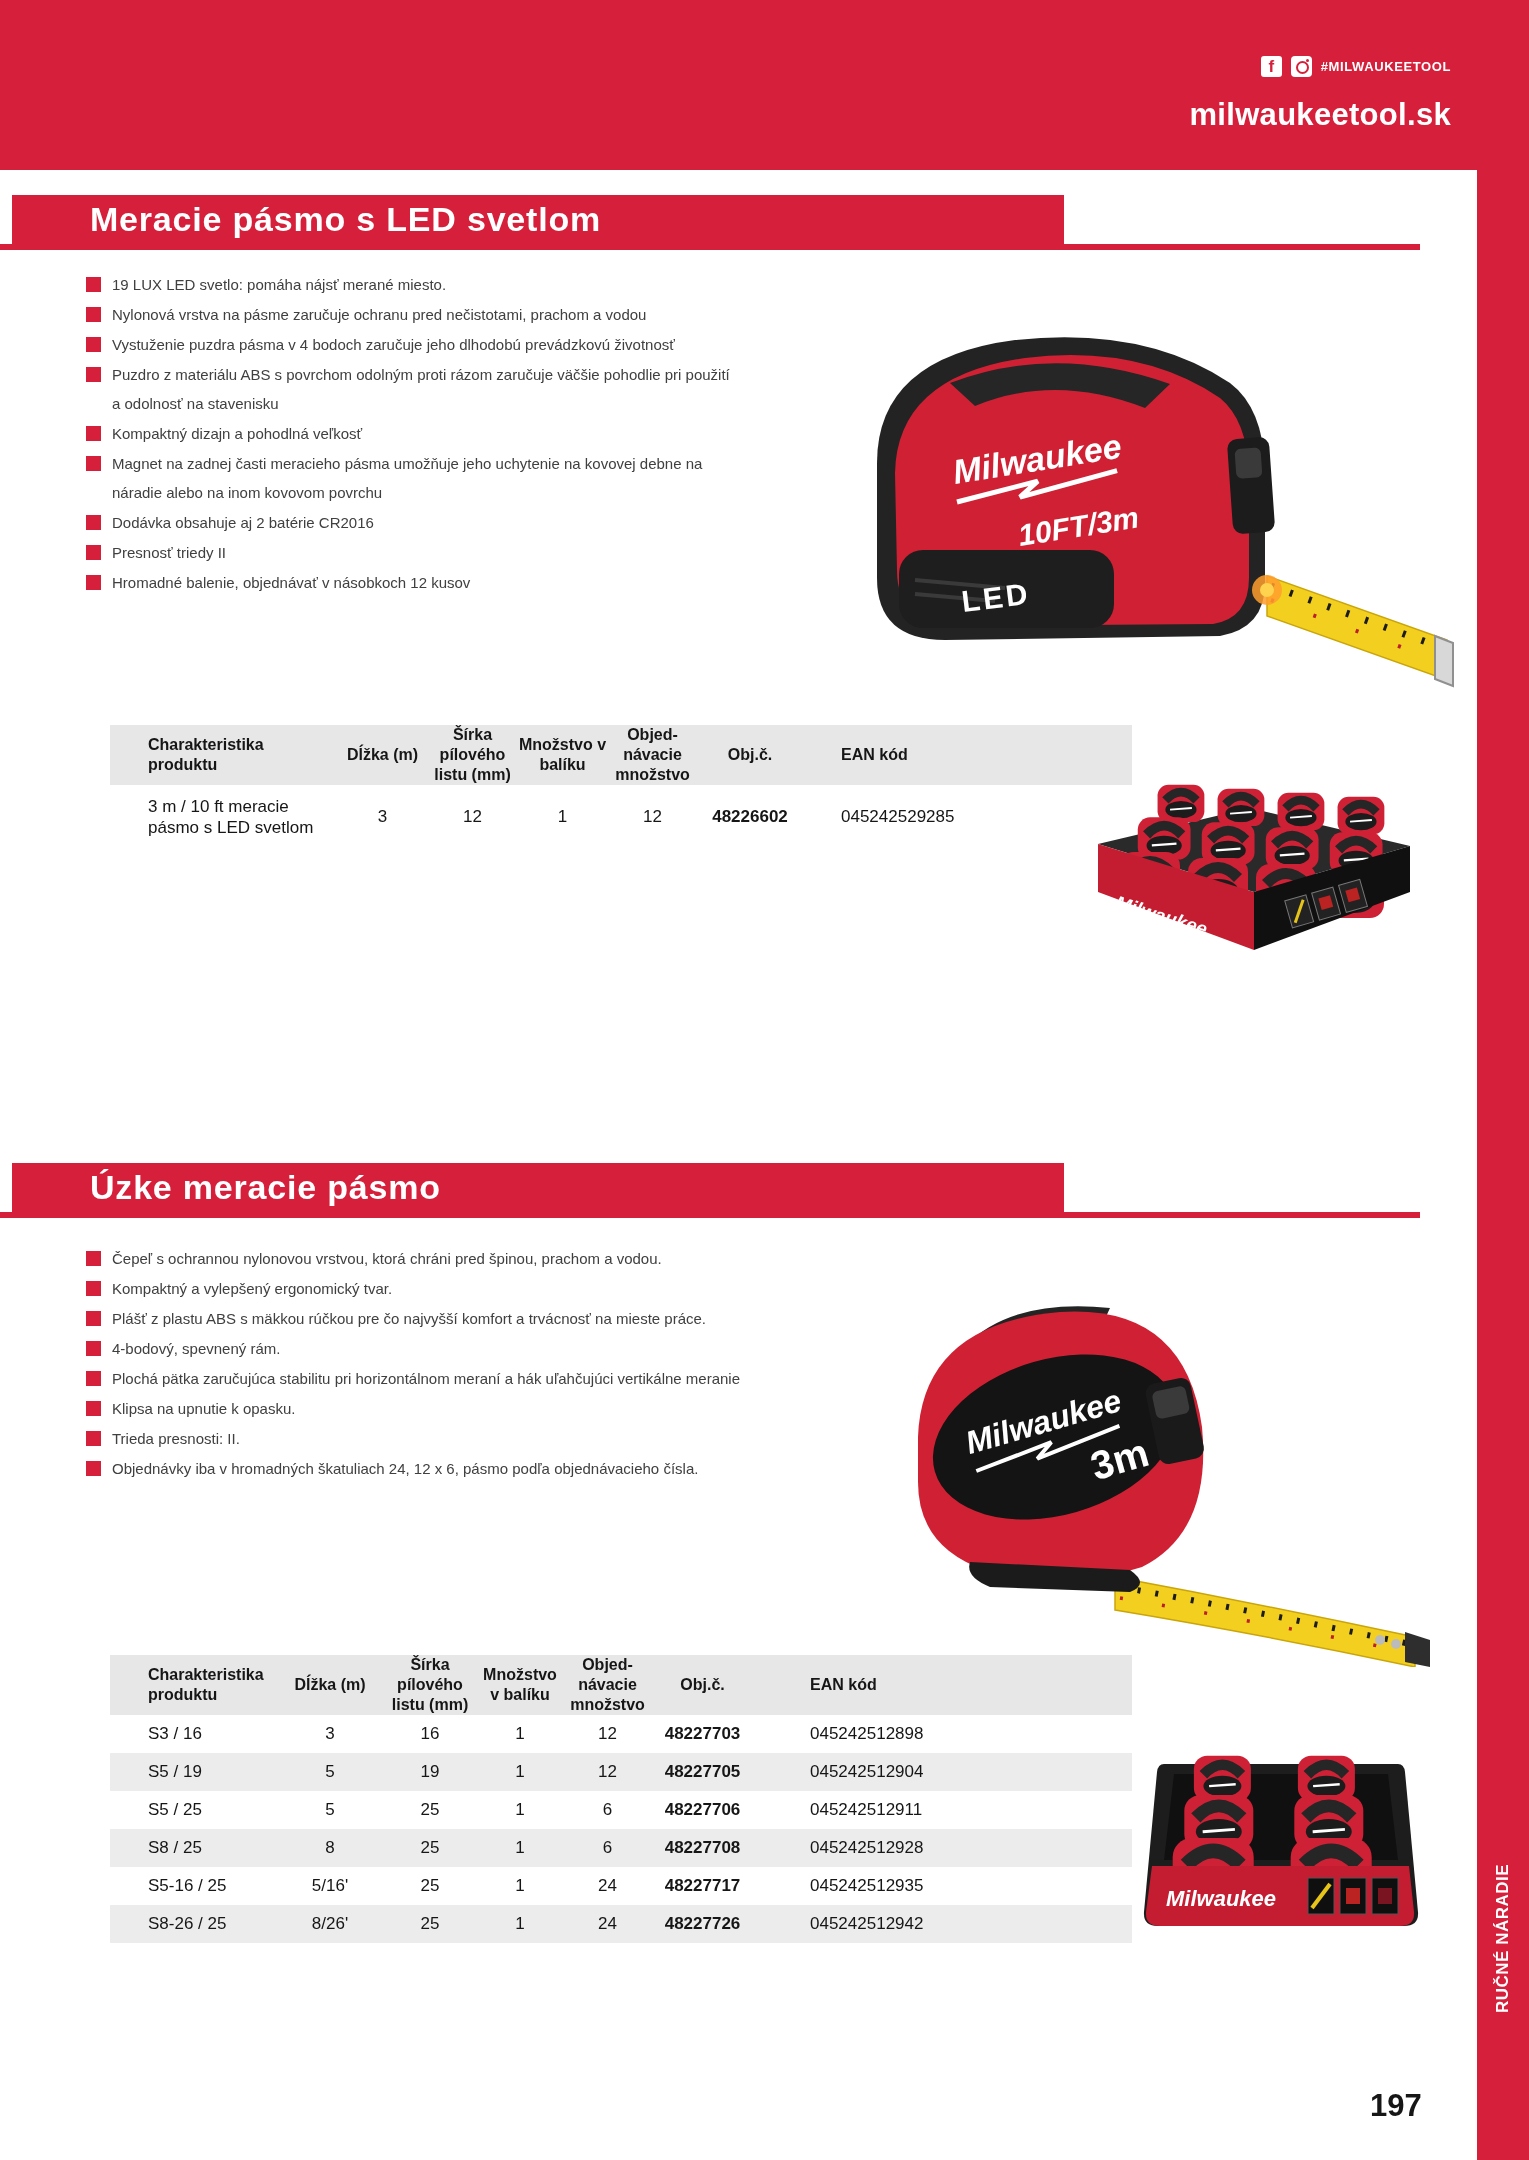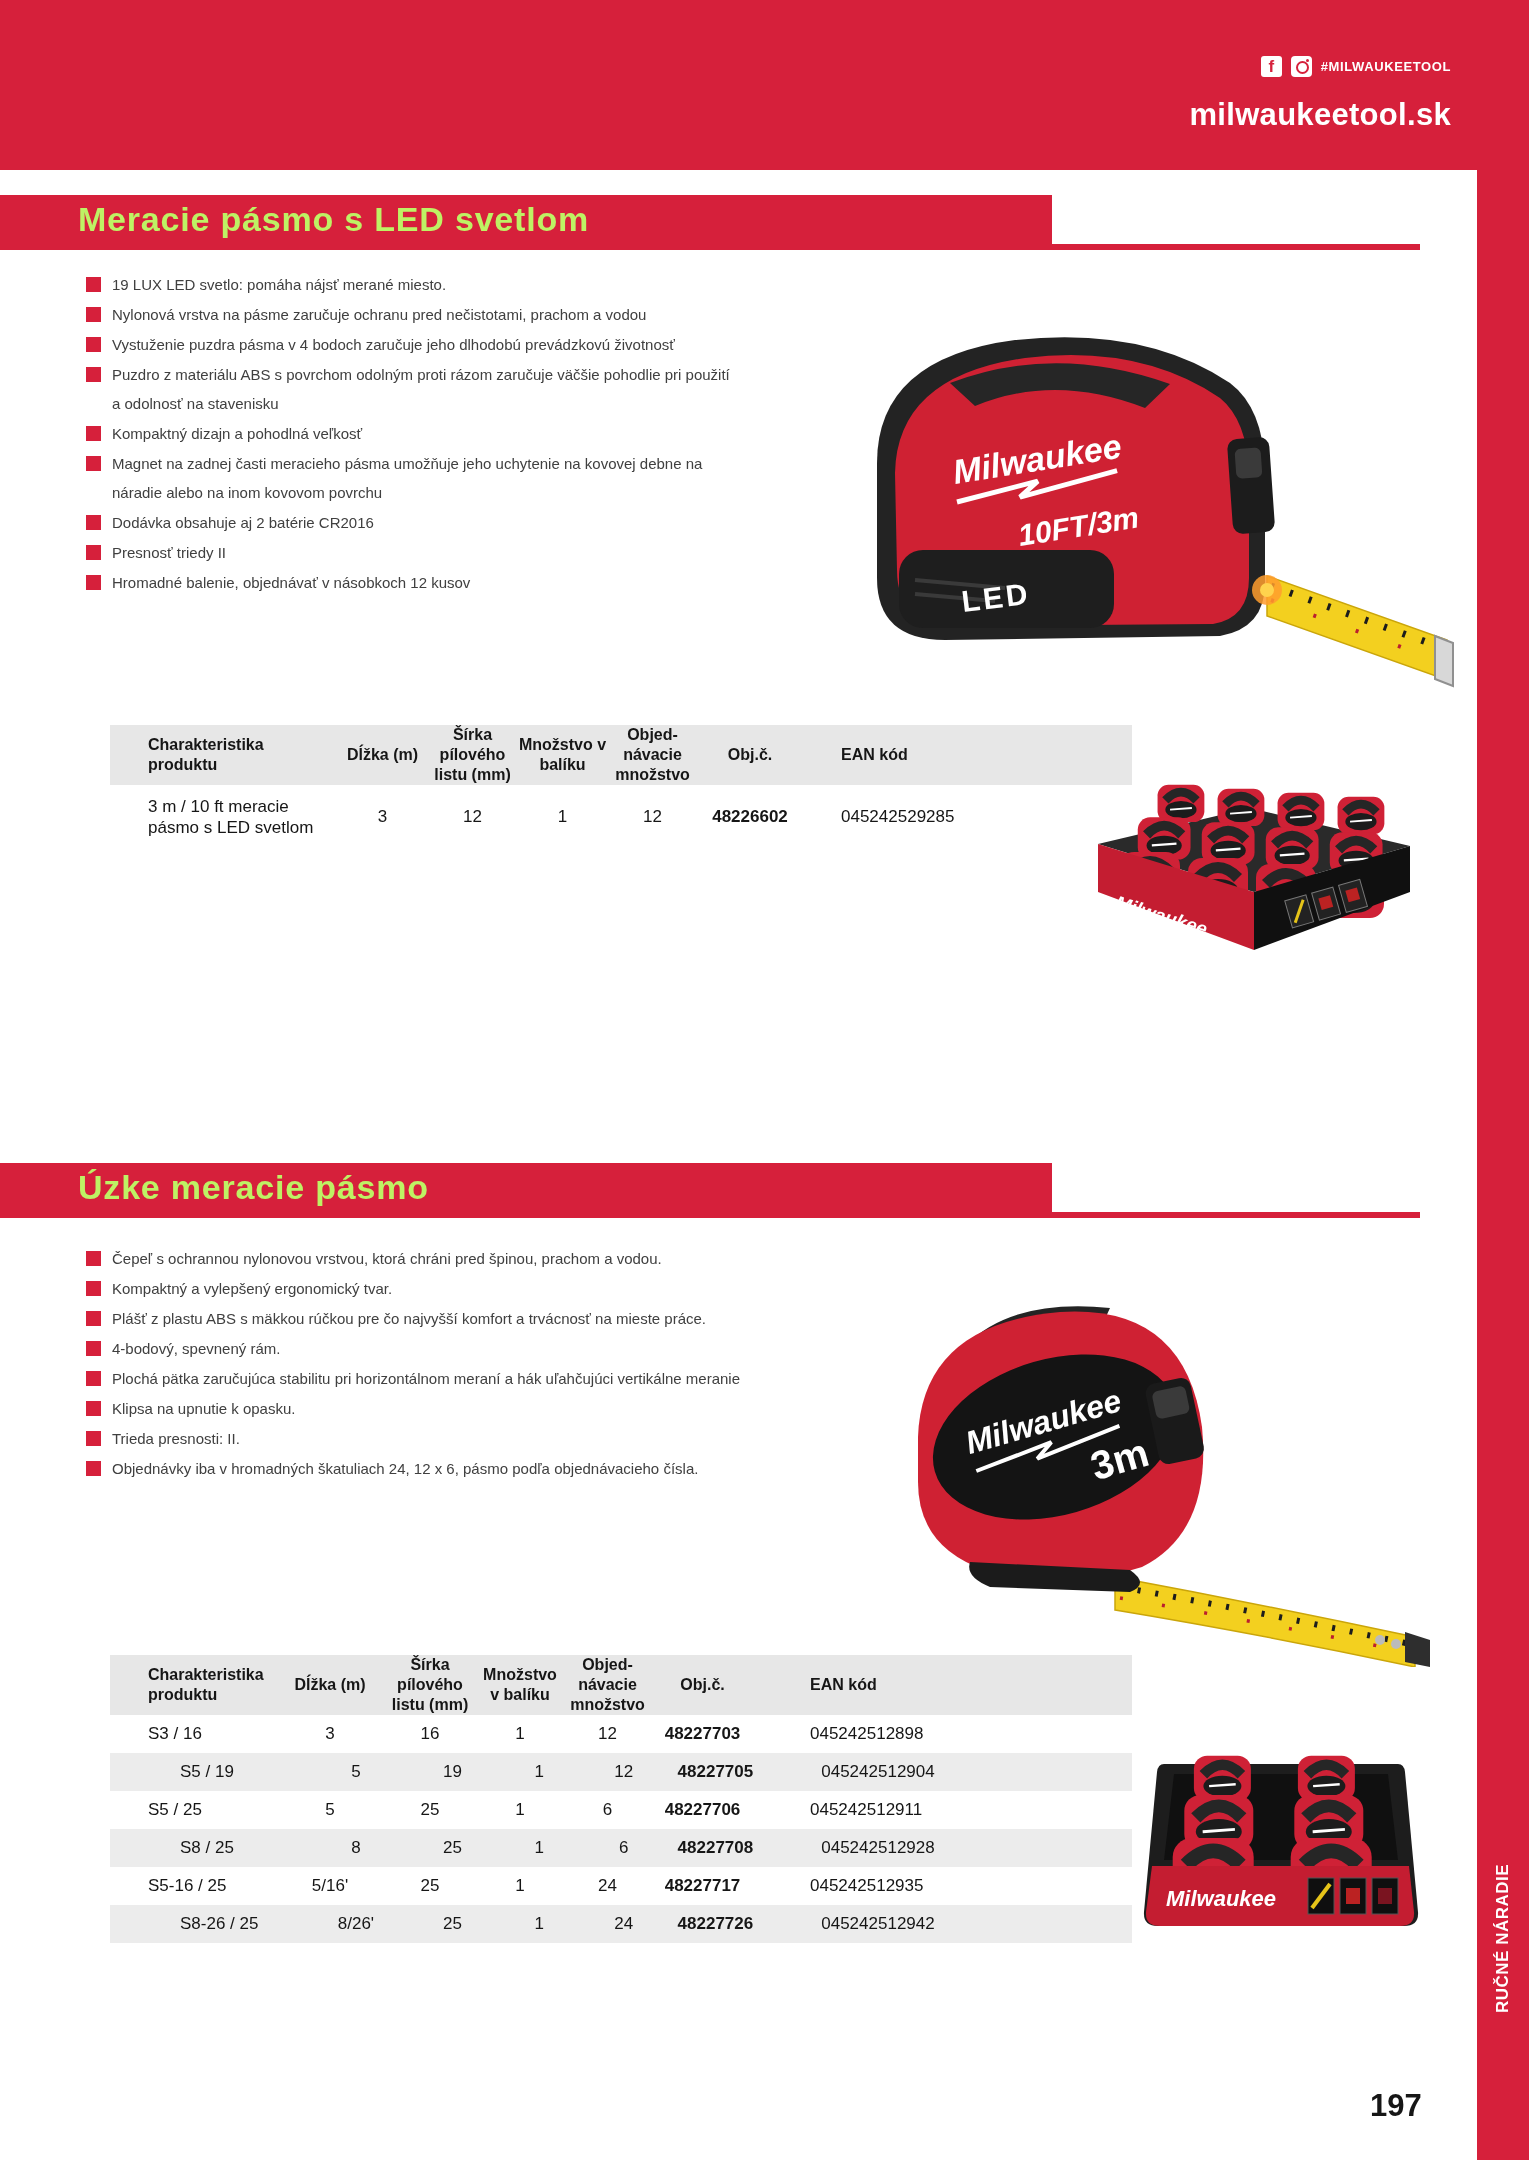--- a/index.html
+++ b/index.html
@@ -22,34 +22,34 @@
     color:var(--red);font-weight:bold;font-size:17px;line-height:1;}
   .icon-ig{width:21px;height:21px;background:#fff;border-radius:4px;position:relative;}
   .icon-ig::before{content:"";position:absolute;left:5px;top:5px;width:9px;height:9px;border:2px solid var(--red);border-radius:50%;}
   .icon-ig::after{content:"";position:absolute;right:3px;top:3px;width:3px;height:3px;background:var(--red);border-radius:50%;}
   .hashtag{color:#fff;font-size:13px;font-weight:bold;letter-spacing:.6px;}
   .site-url{position:absolute;top:97px;right:78px;color:#fff;font-size:31px;font-weight:bold;letter-spacing:.3px;}
   .side-label{position:absolute;left:1433px;top:1933px;width:140px;transform:rotate(-90deg);transform-origin:center;
     text-align:center;color:#fff;font-weight:bold;font-size:17px;letter-spacing:.5px;white-space:nowrap;}
   .page-num{position:absolute;left:1370px;top:2088px;width:92px;text-align:left;font-size:31px;font-weight:bold;color:var(--ink);}
   
-  .title-bar{position:absolute;left:0;width:1052px;height:49px;background:var(--red);
-    color:#bef264;font-size:34px;font-weight:bold;letter-spacing:.8px;line-height:49px;padding-left:78px;box-sizing:border-box;white-space:nowrap;}
+  .title-bar{position:absolute;left:12px;width:1052px;height:49px;background:var(--red);
+    color:#ffffff;font-size:34px;font-weight:bold;letter-spacing:.8px;line-height:49px;padding-left:78px;box-sizing:border-box;white-space:nowrap;}
   .title-underline{position:absolute;left:0;width:1420px;height:6px;background:var(--red);}
   
   .bullets{position:absolute;left:86px;width:655px;}
   .bullet-item{display:flex;gap:11px;margin-bottom:1px;font-size:15px;line-height:29px;color:#404040;}
   .bullet-sq{flex:0 0 15px;width:15px;height:15px;background:var(--red);margin-top:7px;}
   
   .ptable{position:absolute;left:110px;width:1022px;font-size:17px;}
   .trow{display:flex;align-items:stretch;}
   .thead{background:var(--hdr-gray);font-weight:bold;font-size:16px;min-height:57px;}
   .tc{display:flex;align-items:center;justify-content:center;text-align:center;box-sizing:border-box;line-height:1.25;}
   .tc.left{justify-content:flex-start;text-align:left;}
-  .row-alt{background:var(--alt-gray);padding-left:32px;}
+  .row-alt{background:var(--alt-gray);}
   .sku{font-weight:bold;}
   
   .t1 .c1{width:225px;padding-left:38px;padding-right:10px;}
   .t1 .c2{width:95px;}  .t1 .c3{width:85px;}  .t1 .c4{width:95px;}
   .t1 .c5{width:85px;}  .t1 .c6{width:110px;} .t1 .c7{width:327px;padding-left:36px;}
   .t1 .drow{min-height:64px;}
   
   .t2 .c1{width:170px;padding-left:38px;padding-right:8px;}
   .t2 .c2{width:100px;} .t2 .c3{width:100px;} .t2 .c4{width:80px;}
   .t2 .c5{width:95px;}  .t2 .c6{width:95px;}  .t2 .c7{width:382px;padding-left:60px;}

